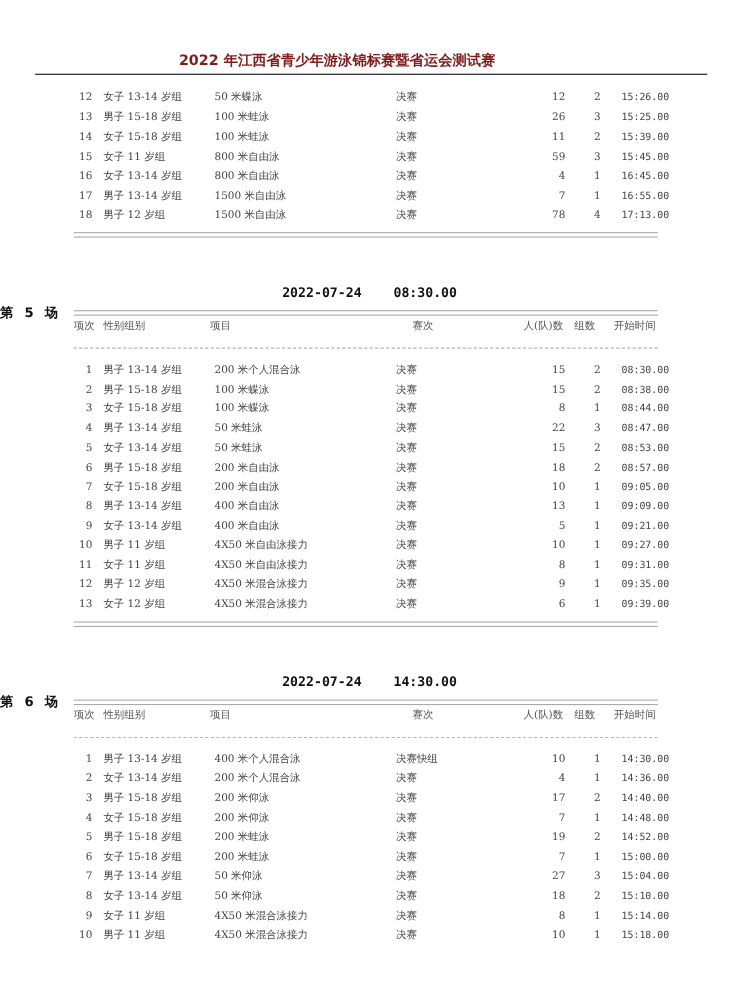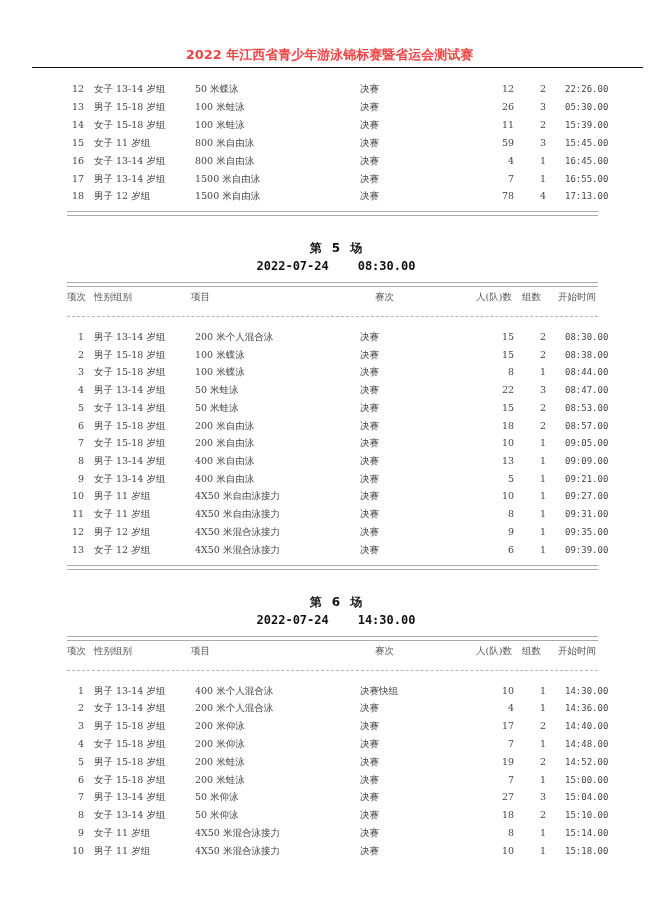--- a/index.html
+++ b/index.html
@@ -4,23 +4,22 @@
 <style>
   html, body { margin: 0; padding: 0; background: #ffffff; }
   body {
     width: 672px; height: 913px; position: relative; overflow: hidden;
     font-family: "DejaVu Serif", "Liberation Serif", serif;
     color: #3a3a3a;
   }
   .doc-title {
     position: absolute; left: 0; width: 613px; top: 46px;
     text-align: center; font-family: "DejaVu Sans", "Liberation Sans", sans-serif;
-    font-weight: bold; font-size: 13px; color: #ef4444;
+    font-weight: bold; font-size: 13px; color: #7f1d1d;
     letter-spacing: 0px;
-    padding-left: 23px;
   }
   .title-rule {
     position: absolute; left: 32px; width: 611px; top: 67px;
     height: 0; border-top: 1.2px solid #111;
   }
   .eqline {
     position: absolute; left: 67px; width: 531px; height: 3px;
     border-top: 1px solid #aaa; border-bottom: 1px solid #aaa;
   }
   .dashline {
@@ -41,23 +40,23 @@
   .c-time { left: 565px; font-family: "DejaVu Sans Mono", "Liberation Mono", monospace; font-size: 9px; }
   .hdr span { color: #555; text-align: center; }
   .h-no   { left: 67px; }
   .h-grp  { left: 94px; }
   .h-ev   { left: 191px; }
   .h-rd   { left: 375px; }
   .h-cnt  { left: 476px; }
   .h-heat { left: 522px; }
   .h-time { left: 558px; }
   .session-title {
-    position: absolute; left: 0; width: 672px; text-align: center;
+    position: absolute; left: 0; width: 672px; 
     font-family: "DejaVu Sans", "Liberation Sans", sans-serif;
-    font-weight: bold; font-size: 12px; color: #111; word-spacing: 6px;
+    font-weight: bold; font-size: 12px; color: #111; word-spacing: 6px; margin-top: 36px;
   }
   .session-date {
     position: absolute; left: 0; width: 672px; text-align: center;
     font-family: "DejaVu Sans Mono", "Liberation Mono", monospace;
     font-weight: bold; font-size: 12px; color: #111; white-space: pre;
   }
 </style>
 </head>
 <body>
 
@@ -65,30 +64,30 @@
 <div class="title-rule"></div>
 
 <div>
   <div class="row" style="top:80px;">
     <span class="c-no">12</span>
     <span class="c-grp">女子 13-14 岁组</span>
     <span class="c-ev">50 米蝶泳</span>
     <span class="c-rd">决赛</span>
     <span class="c-cnt">12</span>
     <span class="c-heat">2</span>
-    <span class="c-time">22:26.00</span>
+    <span class="c-time">15:26.00</span>
   </div>
   <div class="row" style="top:98px;">
     <span class="c-no">13</span>
     <span class="c-grp">男子 15-18 岁组</span>
     <span class="c-ev">100 米蛙泳</span>
     <span class="c-rd">决赛</span>
     <span class="c-cnt">26</span>
     <span class="c-heat">3</span>
-    <span class="c-time">05:30.00</span>
+    <span class="c-time">15:25.00</span>
   </div>
   <div class="row" style="top:116px;">
     <span class="c-no">14</span>
     <span class="c-grp">女子 15-18 岁组</span>
     <span class="c-ev">100 米蛙泳</span>
     <span class="c-rd">决赛</span>
     <span class="c-cnt">11</span>
     <span class="c-heat">2</span>
     <span class="c-time">15:39.00</span>
   </div>

